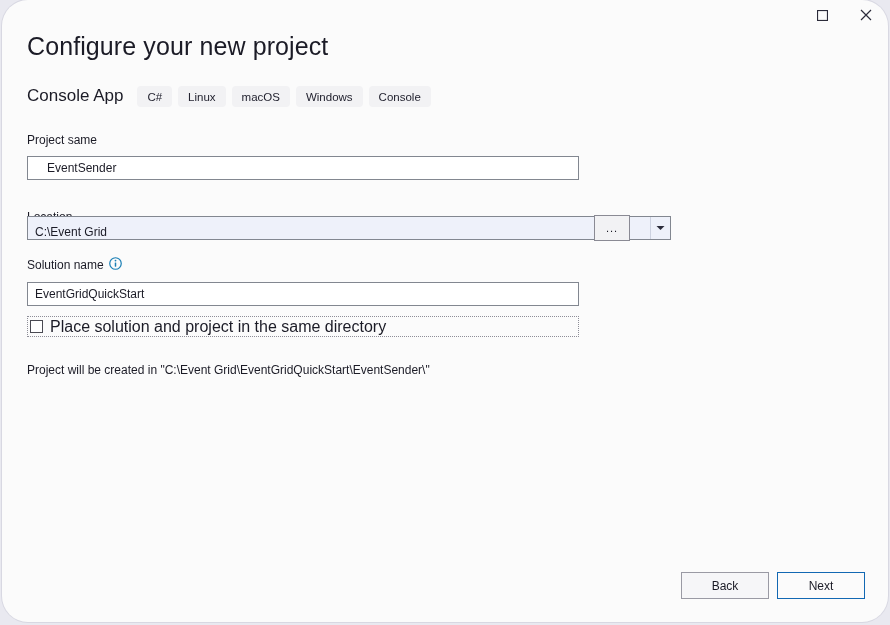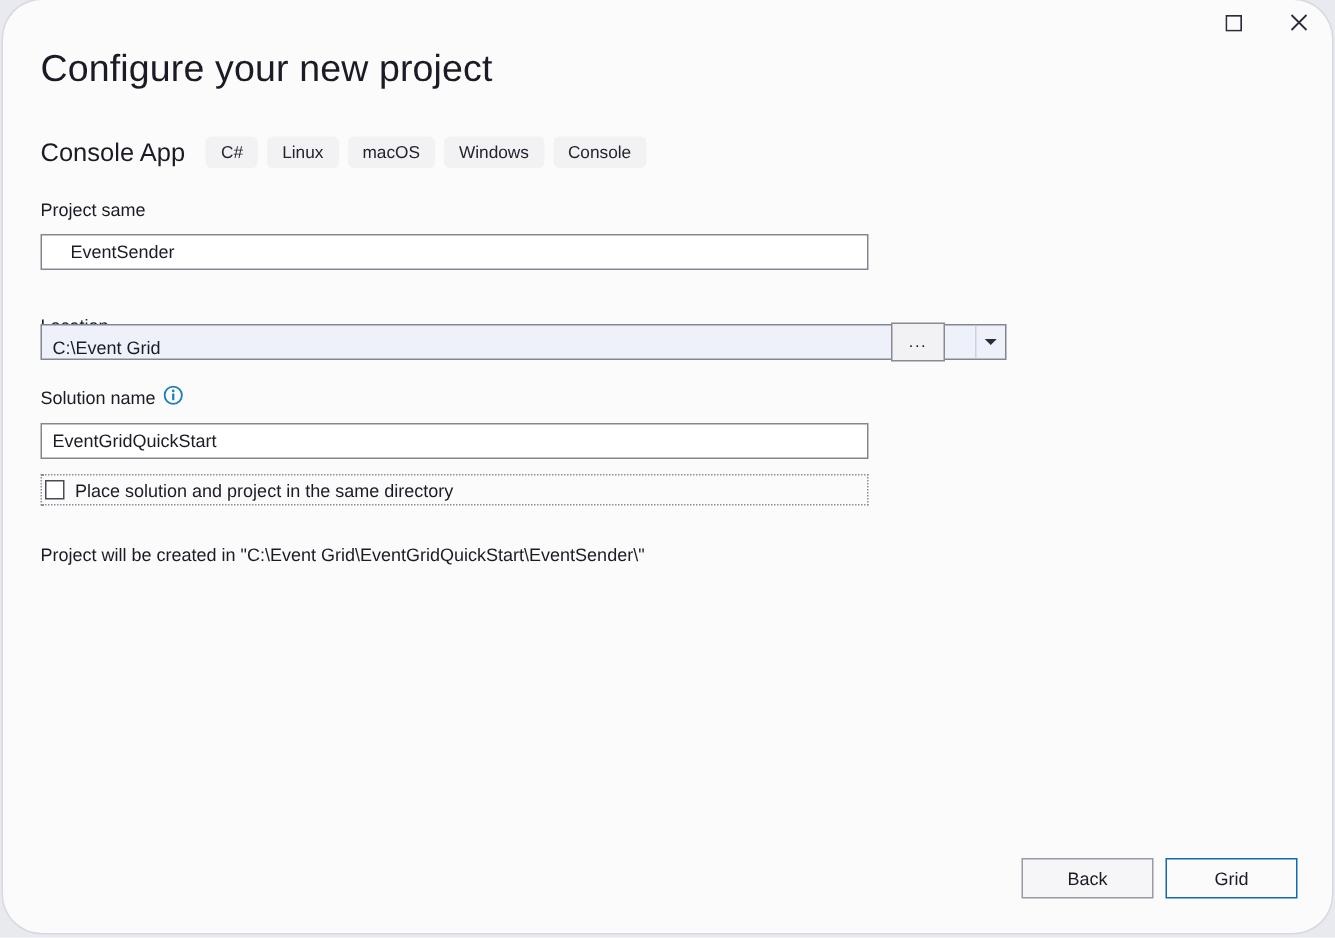--- a/index.html
+++ b/index.html
@@ -58,21 +58,21 @@
     font-weight: 300;
     color: #1b1b26;
     letter-spacing: 0.1px;
     white-space: nowrap;
   }
   #subtitle-row {
     position: absolute;
     left: 25px;
     top: 86px;
     display: flex;
-    align-items: flex-end;
+    align-items: flex-start;
     height: 26px;
   }
   #template-name {
     font-size: 17px;
     font-weight: 300;
     color: #1b1b26;
     white-space: nowrap;
     margin-right: 14px;
   }
   .tag-pill {
@@ -186,21 +186,21 @@
     width: 13px;
     height: 13px;
     box-sizing: border-box;
     border: 1px solid #4a4a52;
     background: #ffffff;
     margin-left: 2px;
     margin-right: 7px;
     flex: none;
   }
   #checkbox-label {
-    font-size: 12px;
+    font-size: 16px;
     color: #1b1b26;
     white-space: nowrap;
   }
 
   #created-in-text {
     position: absolute;
     left: 25px;
     top: 363px;
     font-size: 12px;
     color: #1b1b26;
@@ -285,15 +285,15 @@
   <input class="text-input" style="top: 282px;" type="text" value="EventGridQuickStart">
 
   <div id="checkbox-row">
     <span id="same-dir-checkbox"></span>
     <span id="checkbox-label">Place solution and project in the same directory</span>
   </div>
 
   <div id="created-in-text">Project will be created in "C:\Event Grid\EventGridQuickStart\EventSender\"</div>
 
   <div class="footer-btn" id="back-button">Back</div>
-  <div class="footer-btn" id="next-button">Grid</div>
+  <div class="footer-btn" id="next-button">Next</div>
 
 </div>
 
 </body></html>

